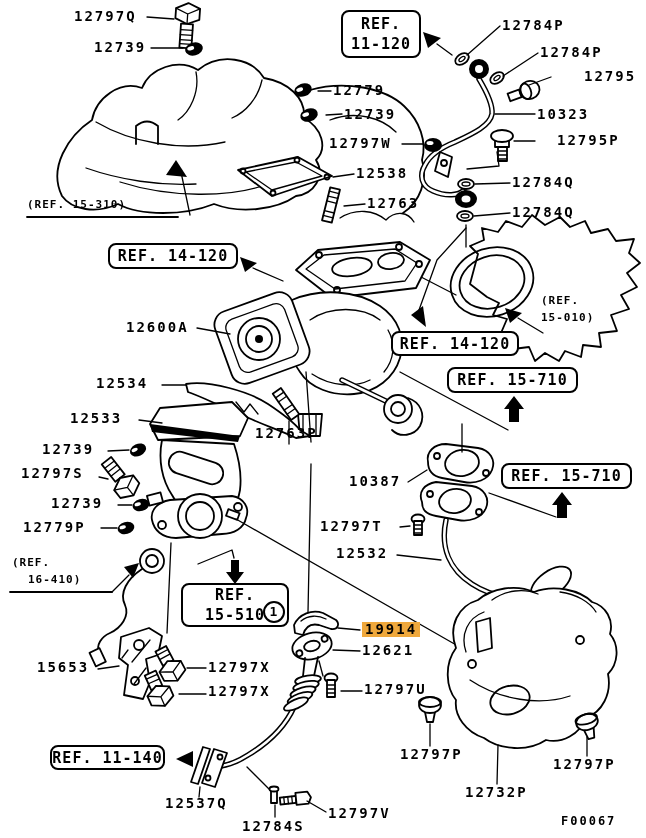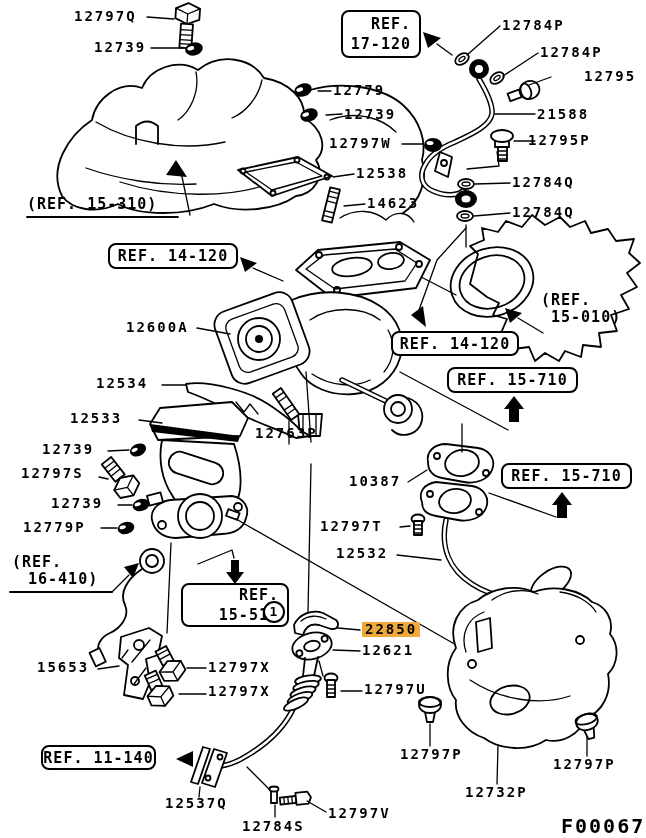--- a/index.html
+++ b/index.html
@@ -12,29 +12,29 @@
   .part-f{fill:#fff;stroke:#000;stroke-width:1.8;stroke-linejoin:round;stroke-linecap:round;}
   .tube-b{stroke:#000;stroke-width:5.5;fill:none;stroke-linecap:round;}
   .tube-w{stroke:#fff;stroke-width:2.6;fill:none;stroke-linecap:round;}
   .plabel{position:absolute;font-weight:bold;font-size:14px;letter-spacing:2px;
           color:#000;white-space:nowrap;line-height:15px;}
   .plabel.hl{padding:0 3px;}
   .refbox{position:absolute;border:2px solid #000;border-radius:8px;background:#fff;
           font-weight:bold;font-size:15px;letter-spacing:1px;color:#000;
           display:flex;align-items:center;justify-content:center;
           white-space:nowrap;box-sizing:border-box;}
-  .refbox.two{flex-direction:column;align-items:flex-end;justify-content:center;
-              padding:1px 8px;line-height:20px;}
+  .refbox.two{flex-direction:column;align-items:center;justify-content:center;
+              padding:1px 16px;line-height:20px;}
   .badge{position:absolute;width:22px;height:22px;border:2px solid #000;border-radius:50%;
          background:#fff;display:flex;align-items:center;justify-content:center;
          font-weight:bold;font-size:13px;box-sizing:border-box;}
-  .refnote{position:absolute;font-weight:bold;font-size:15px;letter-spacing:1px;
+  .refnote{position:absolute;font-weight:bold;font-size:11px;letter-spacing:1px;
            color:#000;white-space:nowrap;line-height:17px;}
   .refnote .l2{display:block;}
-  .figcode{position:absolute;font-weight:bold;font-size:20px;letter-spacing:2px;color:#000;}
+  .figcode{position:absolute;font-weight:bold;font-size:12px;letter-spacing:2px;color:#000;}
 </style>
 </head>
 <body>
 
 <svg id="art" width="646" height="838" viewBox="0 0 646 838">
 
   <g>
     <path class="part-f" d="M470,284 L478,254 L470,246 L484,240 L482,228 L498,232 L506,221 L522,227
       L532,215 L545,225 L560,217 L570,227 L585,221 L591,233 L608,229 L616,241 L634,239 L629,253
       L640,263 L627,273 L637,287 L621,295 L629,309 L611,315 L617,331 L599,333 L601,347 L583,345
@@ -385,69 +385,69 @@
   </g>
 </svg>
 
 <div class="plabel" style="left:74px;top:9px">12797Q</div>
 <div class="plabel" style="left:94px;top:40px">12739</div>
 <div class="plabel" style="left:502px;top:18px">12784P</div>
 <div class="plabel" style="left:540px;top:45px">12784P</div>
 <div class="plabel" style="left:584px;top:69px">12795</div>
 <div class="plabel" style="left:333px;top:83px">12779</div>
 <div class="plabel" style="left:344px;top:107px">12739</div>
-<div class="plabel" style="left:537px;top:107px">21588</div>
+<div class="plabel" style="left:537px;top:107px">10323</div>
 <div class="plabel" style="left:329px;top:136px">12797W</div>
-<div class="plabel" style="left:528px;top:133px">12795P</div>
+<div class="plabel" style="left:557px;top:133px">12795P</div>
 <div class="plabel" style="left:356px;top:166px">12538</div>
 <div class="plabel" style="left:512px;top:175px">12784Q</div>
-<div class="plabel" style="left:367px;top:196px">14623</div>
+<div class="plabel" style="left:367px;top:196px">12763</div>
 <div class="plabel" style="left:512px;top:205px">12784Q</div>
 <div class="plabel" style="left:126px;top:320px">12600A</div>
 <div class="plabel" style="left:96px;top:376px">12534</div>
 <div class="plabel" style="left:70px;top:411px">12533</div>
 <div class="plabel" style="left:42px;top:442px">12739</div>
 <div class="plabel" style="left:21px;top:466px">12797S</div>
 <div class="plabel" style="left:51px;top:496px">12739</div>
 <div class="plabel" style="left:23px;top:520px">12779P</div>
 <div class="plabel" style="left:255px;top:426px">12763P</div>
 <div class="plabel" style="left:349px;top:474px">10387</div>
 <div class="plabel" style="left:320px;top:519px">12797T</div>
 <div class="plabel" style="left:336px;top:546px">12532</div>
-<div class="plabel hl" style="left: 362px; top: 622px; background: rgb(239, 168, 60);">22850</div>
+<div class="plabel hl" style="left: 362px; top: 622px; background: rgb(239, 168, 60);">19914</div>
 <div class="plabel" style="left:362px;top:643px">12621</div>
 <div class="plabel" style="left:37px;top:660px">15653</div>
 <div class="plabel" style="left:208px;top:660px">12797X</div>
 <div class="plabel" style="left:208px;top:684px">12797X</div>
 <div class="plabel" style="left:364px;top:682px">12797U</div>
 <div class="plabel" style="left:400px;top:747px">12797P</div>
 <div class="plabel" style="left:553px;top:757px">12797P</div>
 <div class="plabel" style="left:165px;top:796px">12537Q</div>
 <div class="plabel" style="left:465px;top:785px">12732P</div>
 <div class="plabel" style="left:328px;top:806px">12797V</div>
 <div class="plabel" style="left:242px;top:819px">12784S</div>
 
 <div class="refbox two" style="left:341px;top:10px;width:80px;height:48px">
   <span>REF.</span>
-  <span>17-120</span>
+  <span>11-120</span>
 </div>
 <div class="refbox" style="left:108px;top:243px;width:130px;height:26px">REF. 14-120</div>
 <div class="refbox" style="left:391px;top:331px;width:128px;height:25px">REF. 14-120</div>
 <div class="refbox" style="left:447px;top:367px;width:131px;height:26px">REF. 15-710</div>
 <div class="refbox" style="left:501px;top:463px;width:131px;height:26px">REF. 15-710</div>
 <div class="refbox two" style="left:181px;top:583px;width:108px;height:44px">
   <span>REF.</span>
   <span>15-510</span>
   <span class="badge" style="left:80px;top:16px">1</span>
 </div>
-<div class="refbox" style="left:41px;top:745px;width:115px;height:25px">REF. 11-140</div>
+<div class="refbox" style="left:50px;top:745px;width:115px;height:25px">REF. 11-140</div>
 
 <div class="refnote" style="left:27px;top:196px">(REF. 15-310)</div>
 <div class="refnote" style="left:541px;top:292px">
   <span>(REF.</span>
-  <span class="l2" style="margin-left:10px">15-010)</span>
+  <span class="l2" style="">15-010)</span>
 </div>
 <div class="refnote" style="left:12px;top:554px">
   <span>(REF.</span>
   <span class="l2" style="margin-left:16px">16-410)</span>
 </div>
 
 <div class="figcode" style="left:561px;top:814px">F00067</div>
 
 </body></html>

